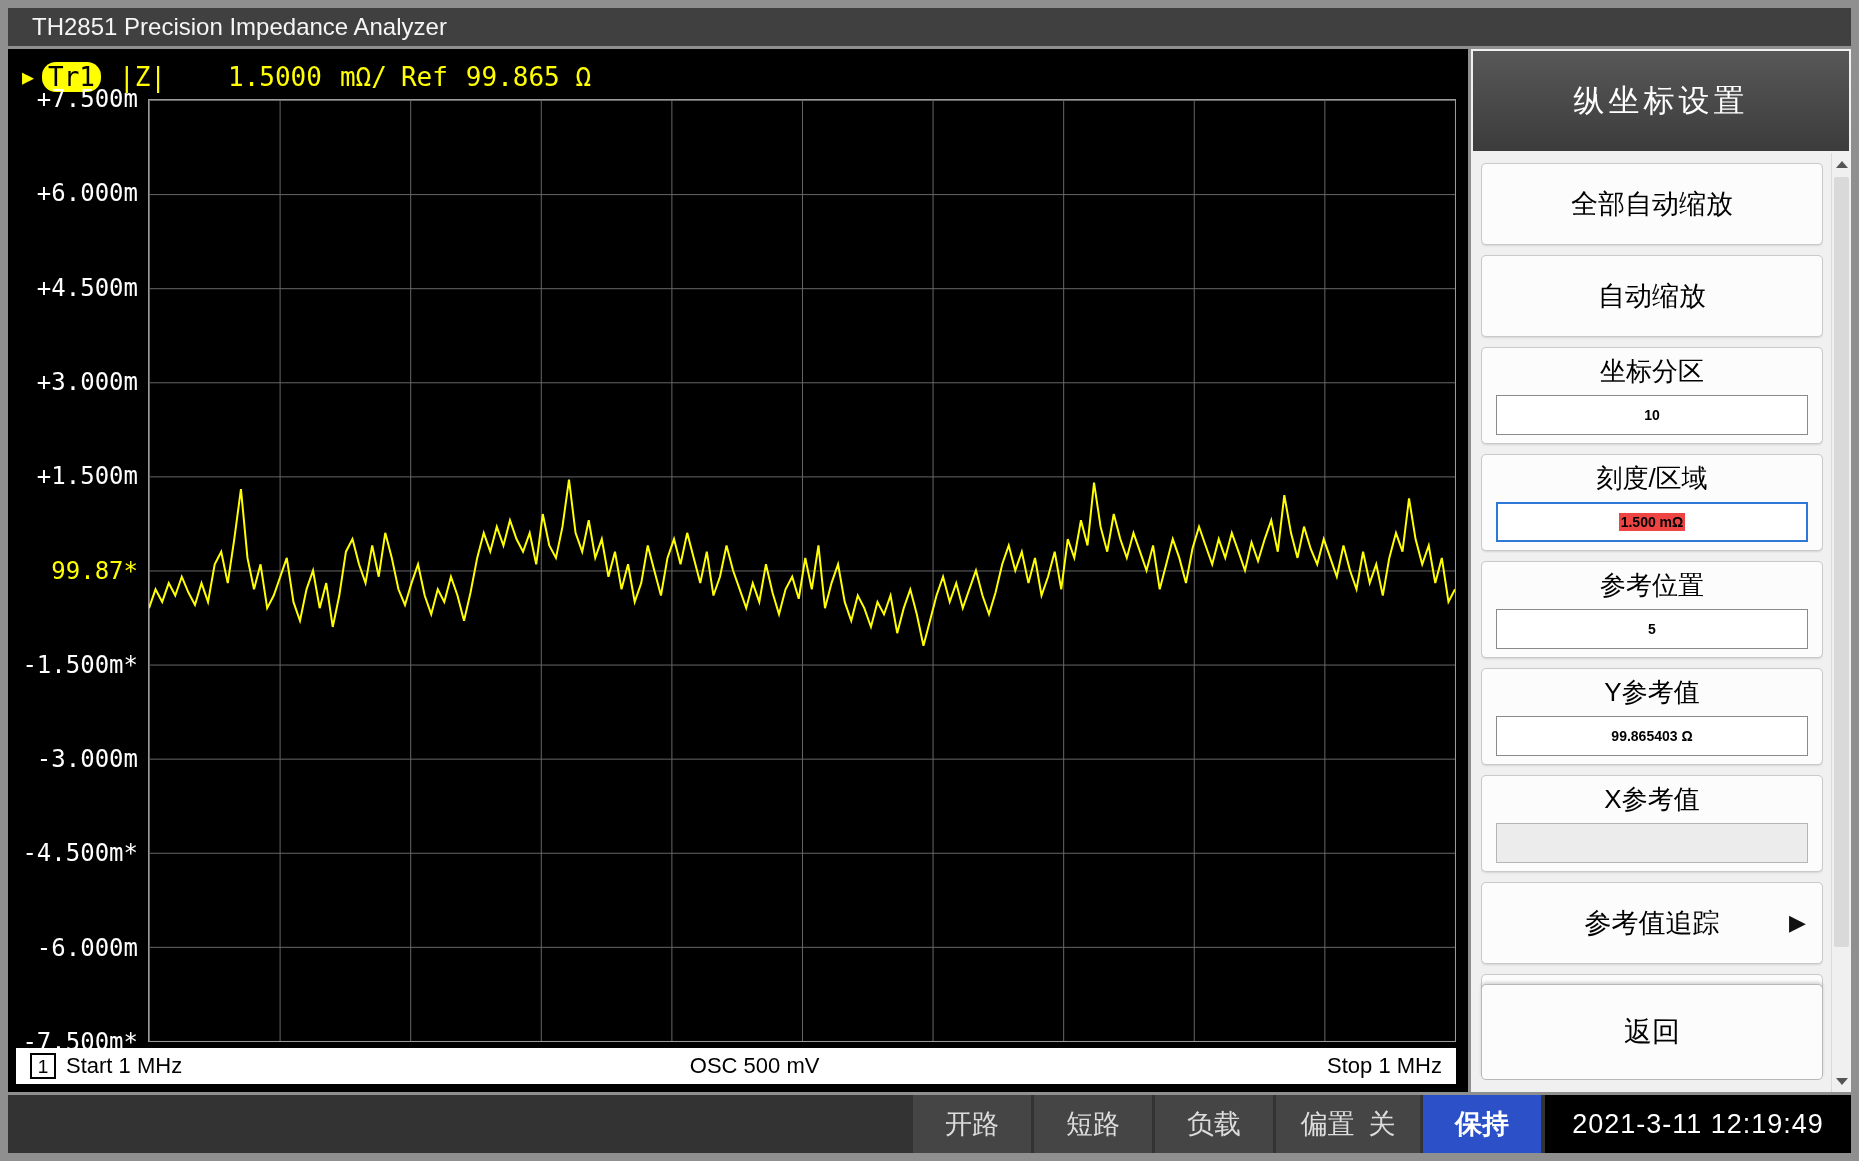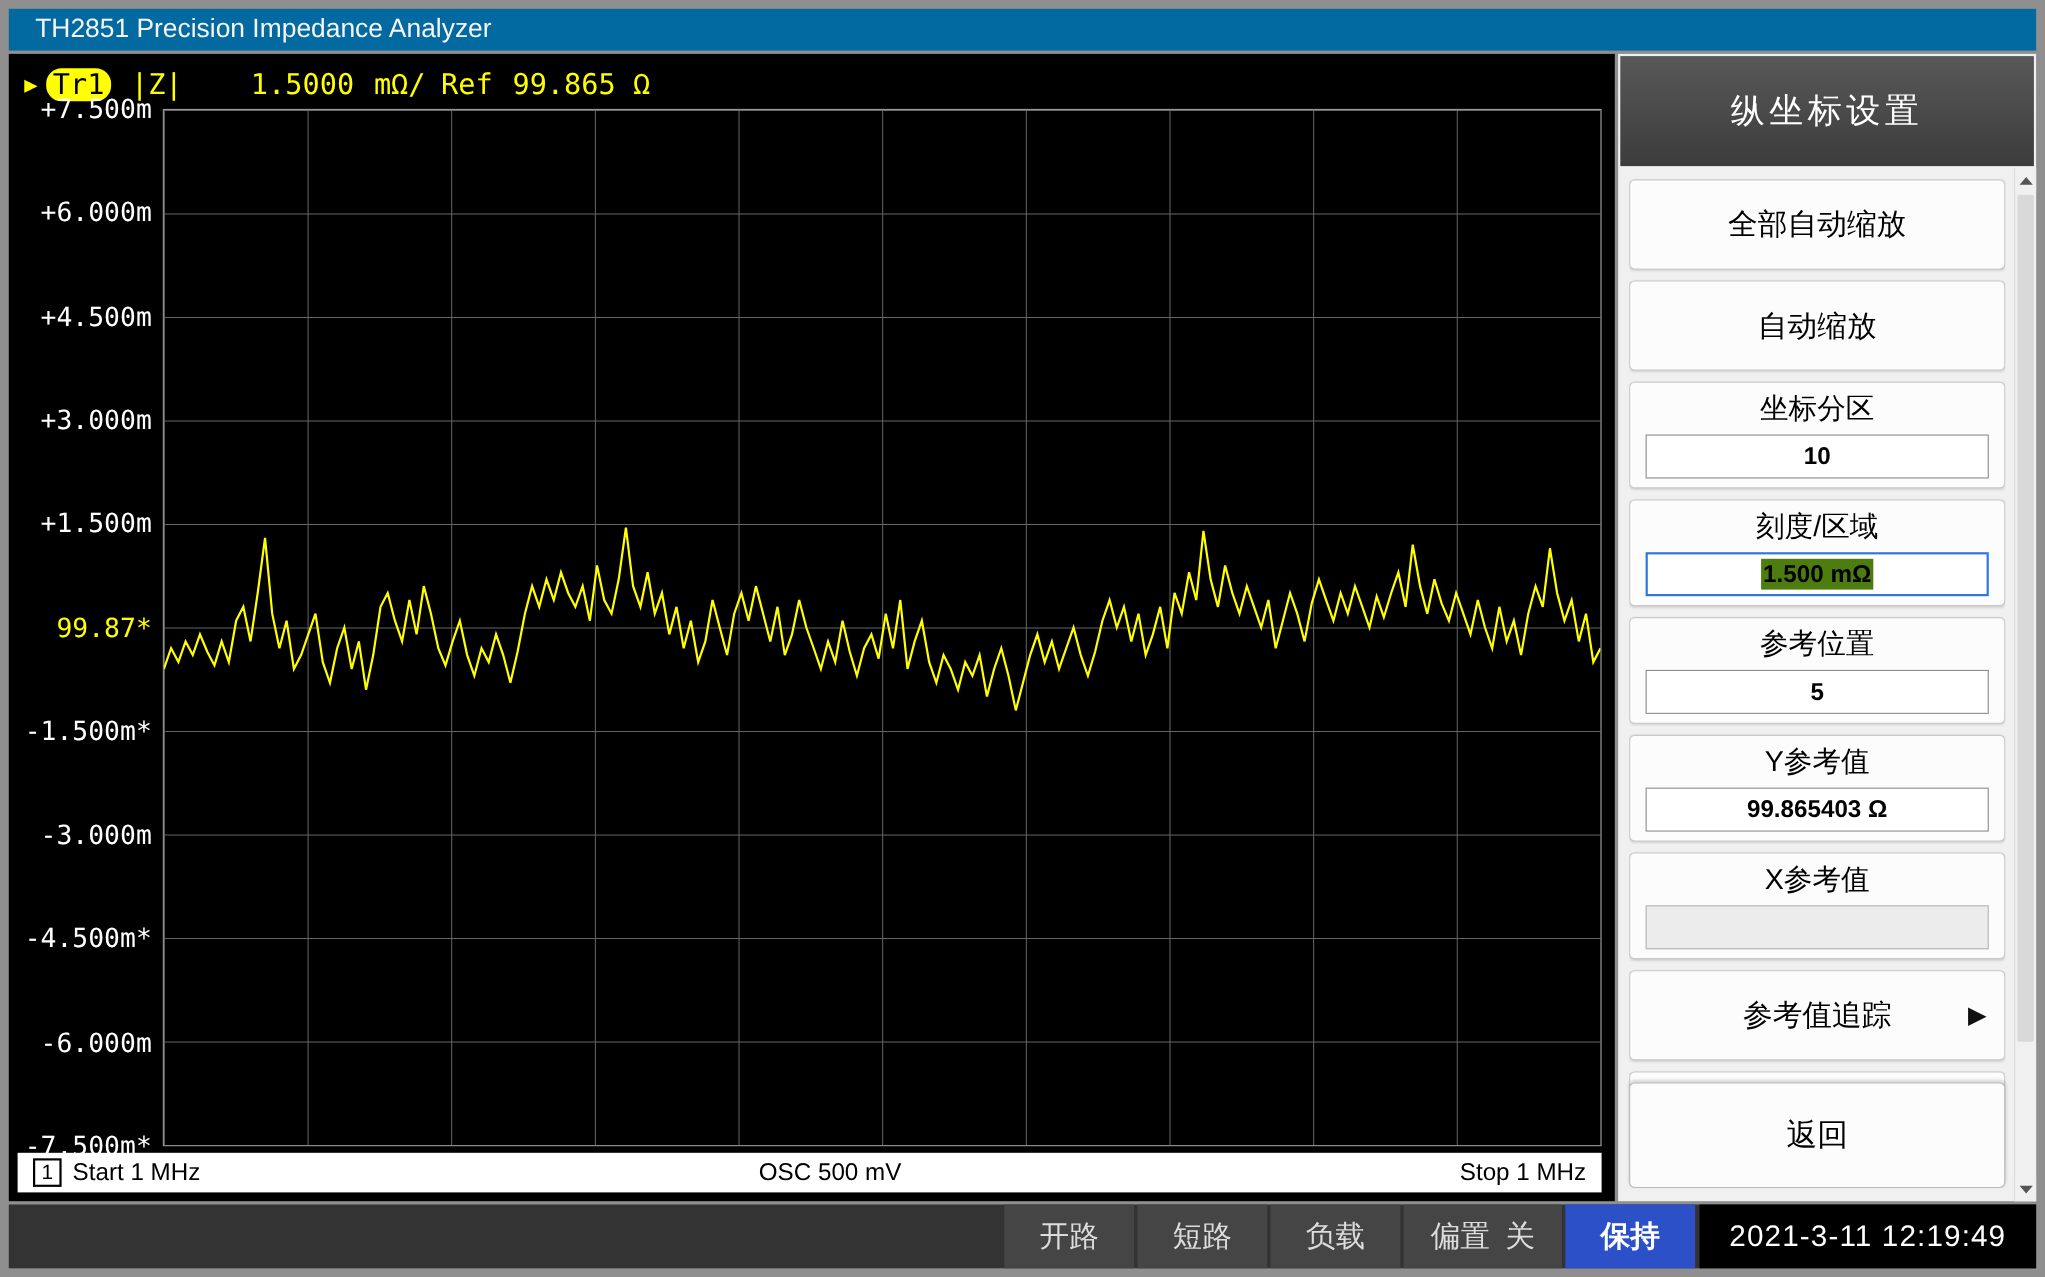--- a/index.html
+++ b/index.html
@@ -2,21 +2,21 @@
 <html><head>
 <meta charset="utf-8">
 <style>
   * { margin:0; padding:0; box-sizing:border-box; }
   html,body { width:1859px; height:1161px; }
   body { font-family:"Liberation Sans", sans-serif; background:#8f8f8f; overflow:hidden; }
 
   .window { position:absolute; inset:0; padding:8px; display:flex; flex-direction:column; gap:3px; background:#8f8f8f; }
 
   
-  .titlebar { height:38px; flex:0 0 38px; background:#0369a1; color:#f5f5f5;
+  .titlebar { height:38px; flex:0 0 38px; background:#404040; color:#f5f5f5;
               display:flex; align-items:center; padding-left:24px; font-size:24px; }
 
   
   .content { flex:1; display:flex; min-height:0; gap:3px; }
 
   
   .chart-region { flex:1; background:#000; display:flex; flex-direction:column;
                   min-width:0; padding:6px 12px 8px 8px; }
   .trace-header { height:44px; flex:0 0 44px; display:flex; align-items:center;
                   font-family:"DejaVu Sans Mono", monospace; font-size:26px; color:#ffff00; }
@@ -62,23 +62,23 @@
   .sb-btn.h82 { height:82px; flex:0 0 82px; }
   .sb-btn .arrow { position:absolute; right:16px; font-size:22px; color:#111; }
 
   .sb-group { background:#fcfcfc; border:1px solid #c9c9c9; border-radius:5px;
               height:97px; flex:0 0 97px; padding:7px 14px 8px 14px;
               display:flex; flex-direction:column; align-items:center; justify-content:space-between;
               box-shadow:0 1px 2px rgba(0,0,0,.12); }
   .sb-label { font-size:26px; color:#000; line-height:1.25; }
   .sb-input { width:100%; height:40px; background:#fff; border:1px solid #8a8a8a;
               display:flex; align-items:center; justify-content:center;
-              font-size:22px; font-weight:bold; color:#000; }
+              font-size:14px; font-weight:bold; color:#000; }
   .sb-input.focused { border:2px solid #2e79d8; }
-  .sb-input.focused .sel { background:#4d7c0f; padding:1px 2px; }
+  .sb-input.focused .sel { background:#ef4444; padding:1px 2px; }
   .sb-input.disabled { background:#ececec; border-color:#b5b5b5; }
 
   .sb-back { position:absolute; left:10px; right:28px; bottom:12px; height:96px; z-index:2;
              background:#fcfcfc; border:1px solid #b9b9b9; border-radius:5px;
              font-size:28px; display:grid; place-items:center; box-shadow:0 -2px 3px rgba(0,0,0,.15); cursor:pointer; }
   .sb-btn.cut { color:#4a4a4a; }
 
   .sb-scrollbar { position:absolute; top:0; right:0; bottom:0; width:20px; background:#f0f0f0;
                   border-left:1px solid #dadada; display:flex; flex-direction:column; }
   .sb-sb-btn { height:22px; flex:0 0 22px; display:grid; place-items:center; background:#f0f0f0; cursor:pointer; }

